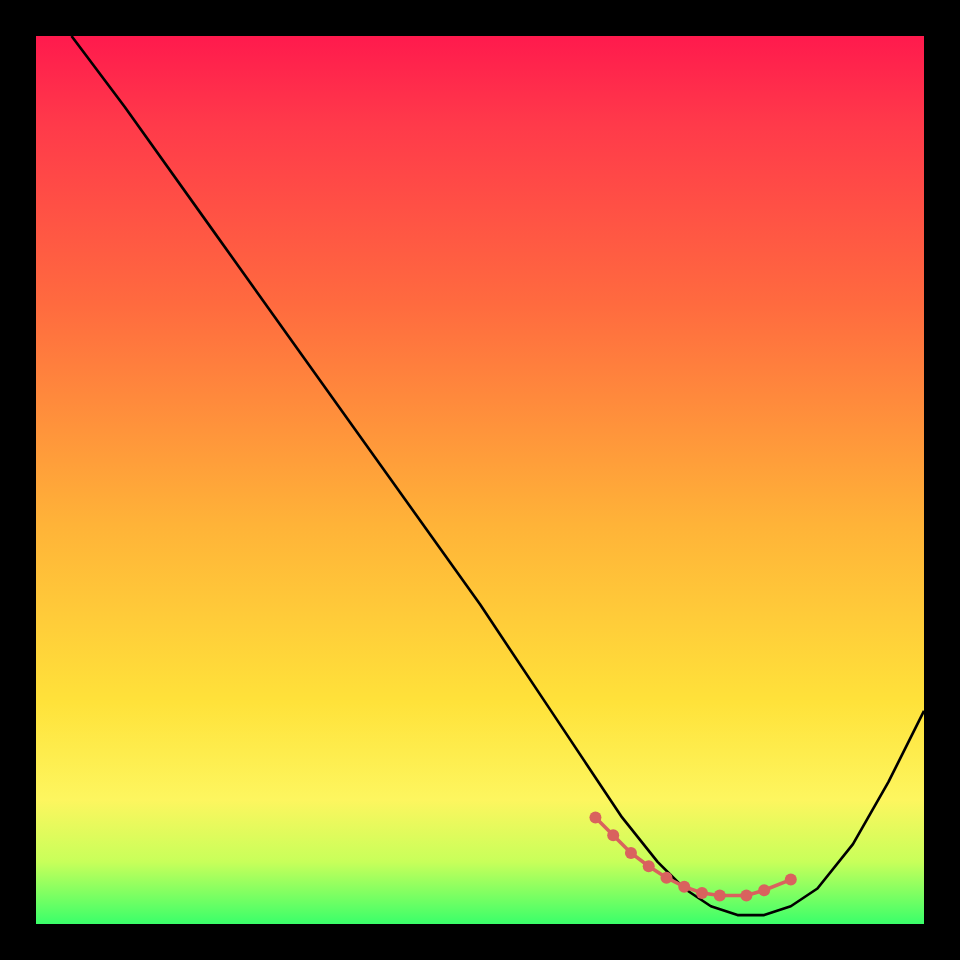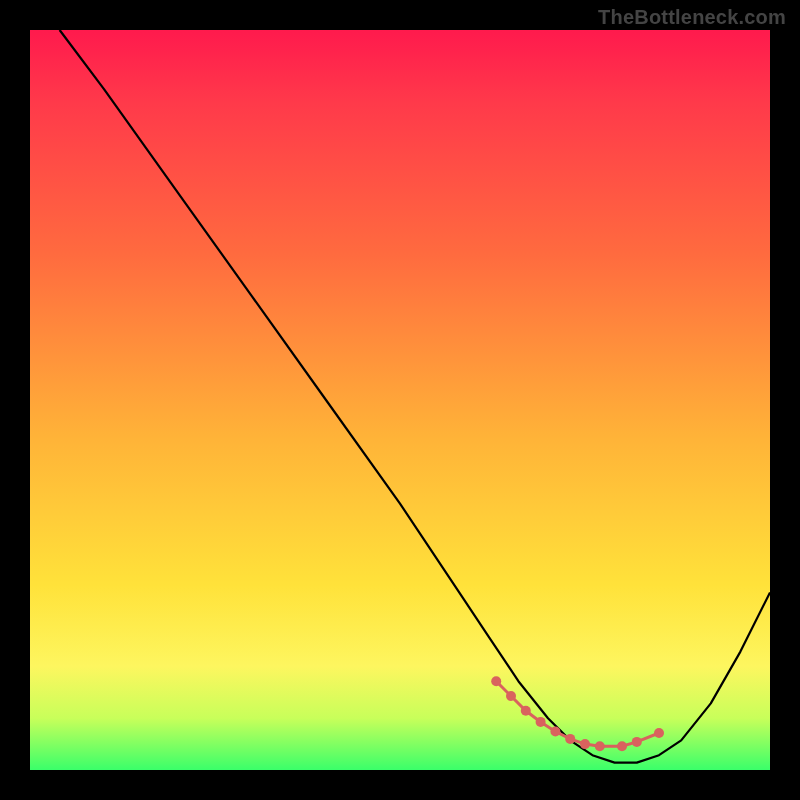--- a/index.html
+++ b/index.html
@@ -51,21 +51,20 @@
     top: 0;
     width: 740px;
     height: 740px;
     overflow: visible;
   }
 </style>
 </head>
 <body>
 
 <div class="frame">
-  <div class="watermark">TheBottleneck.com</div>
 
   <div class="plot-area">
     <svg class="curve" viewBox="0 0 740 740">
       <g id="curve-group">
           <path d="M29.6 0.0 L74.0 59.2 L148.0 162.8 L222.0 266.4 L296.0 370.0 L370.0 473.6 L429.2 562.4 L458.8 606.8 L488.4 651.2 L518.0 688.2 L540.2 710.4 L562.4 725.2 L584.6 732.6 L606.8 732.6 L629.0 725.2 L651.2 710.4 L680.8 673.4 L710.4 621.6 L740.0 562.4" fill="none" stroke="#000" stroke-width="2.2" stroke-linejoin="round"></path>
         </g>
       <g id="marker-group">
           <path d="M466.2 651.2 L481.0 666.0 L495.8 680.8 L510.6 691.9 L525.4 701.5 L540.2 708.9 L555.0 714.1 L569.8 716.3 L592.0 716.3 L606.8 711.9 L629.0 703.0" fill="none" stroke="#d9625e" stroke-width="3" stroke-linecap="round"></path>
           <circle cx="466.2" cy="651.2" r="5" fill="#d9625e"></circle>
           <circle cx="481.0" cy="666.0" r="5" fill="#d9625e"></circle>

